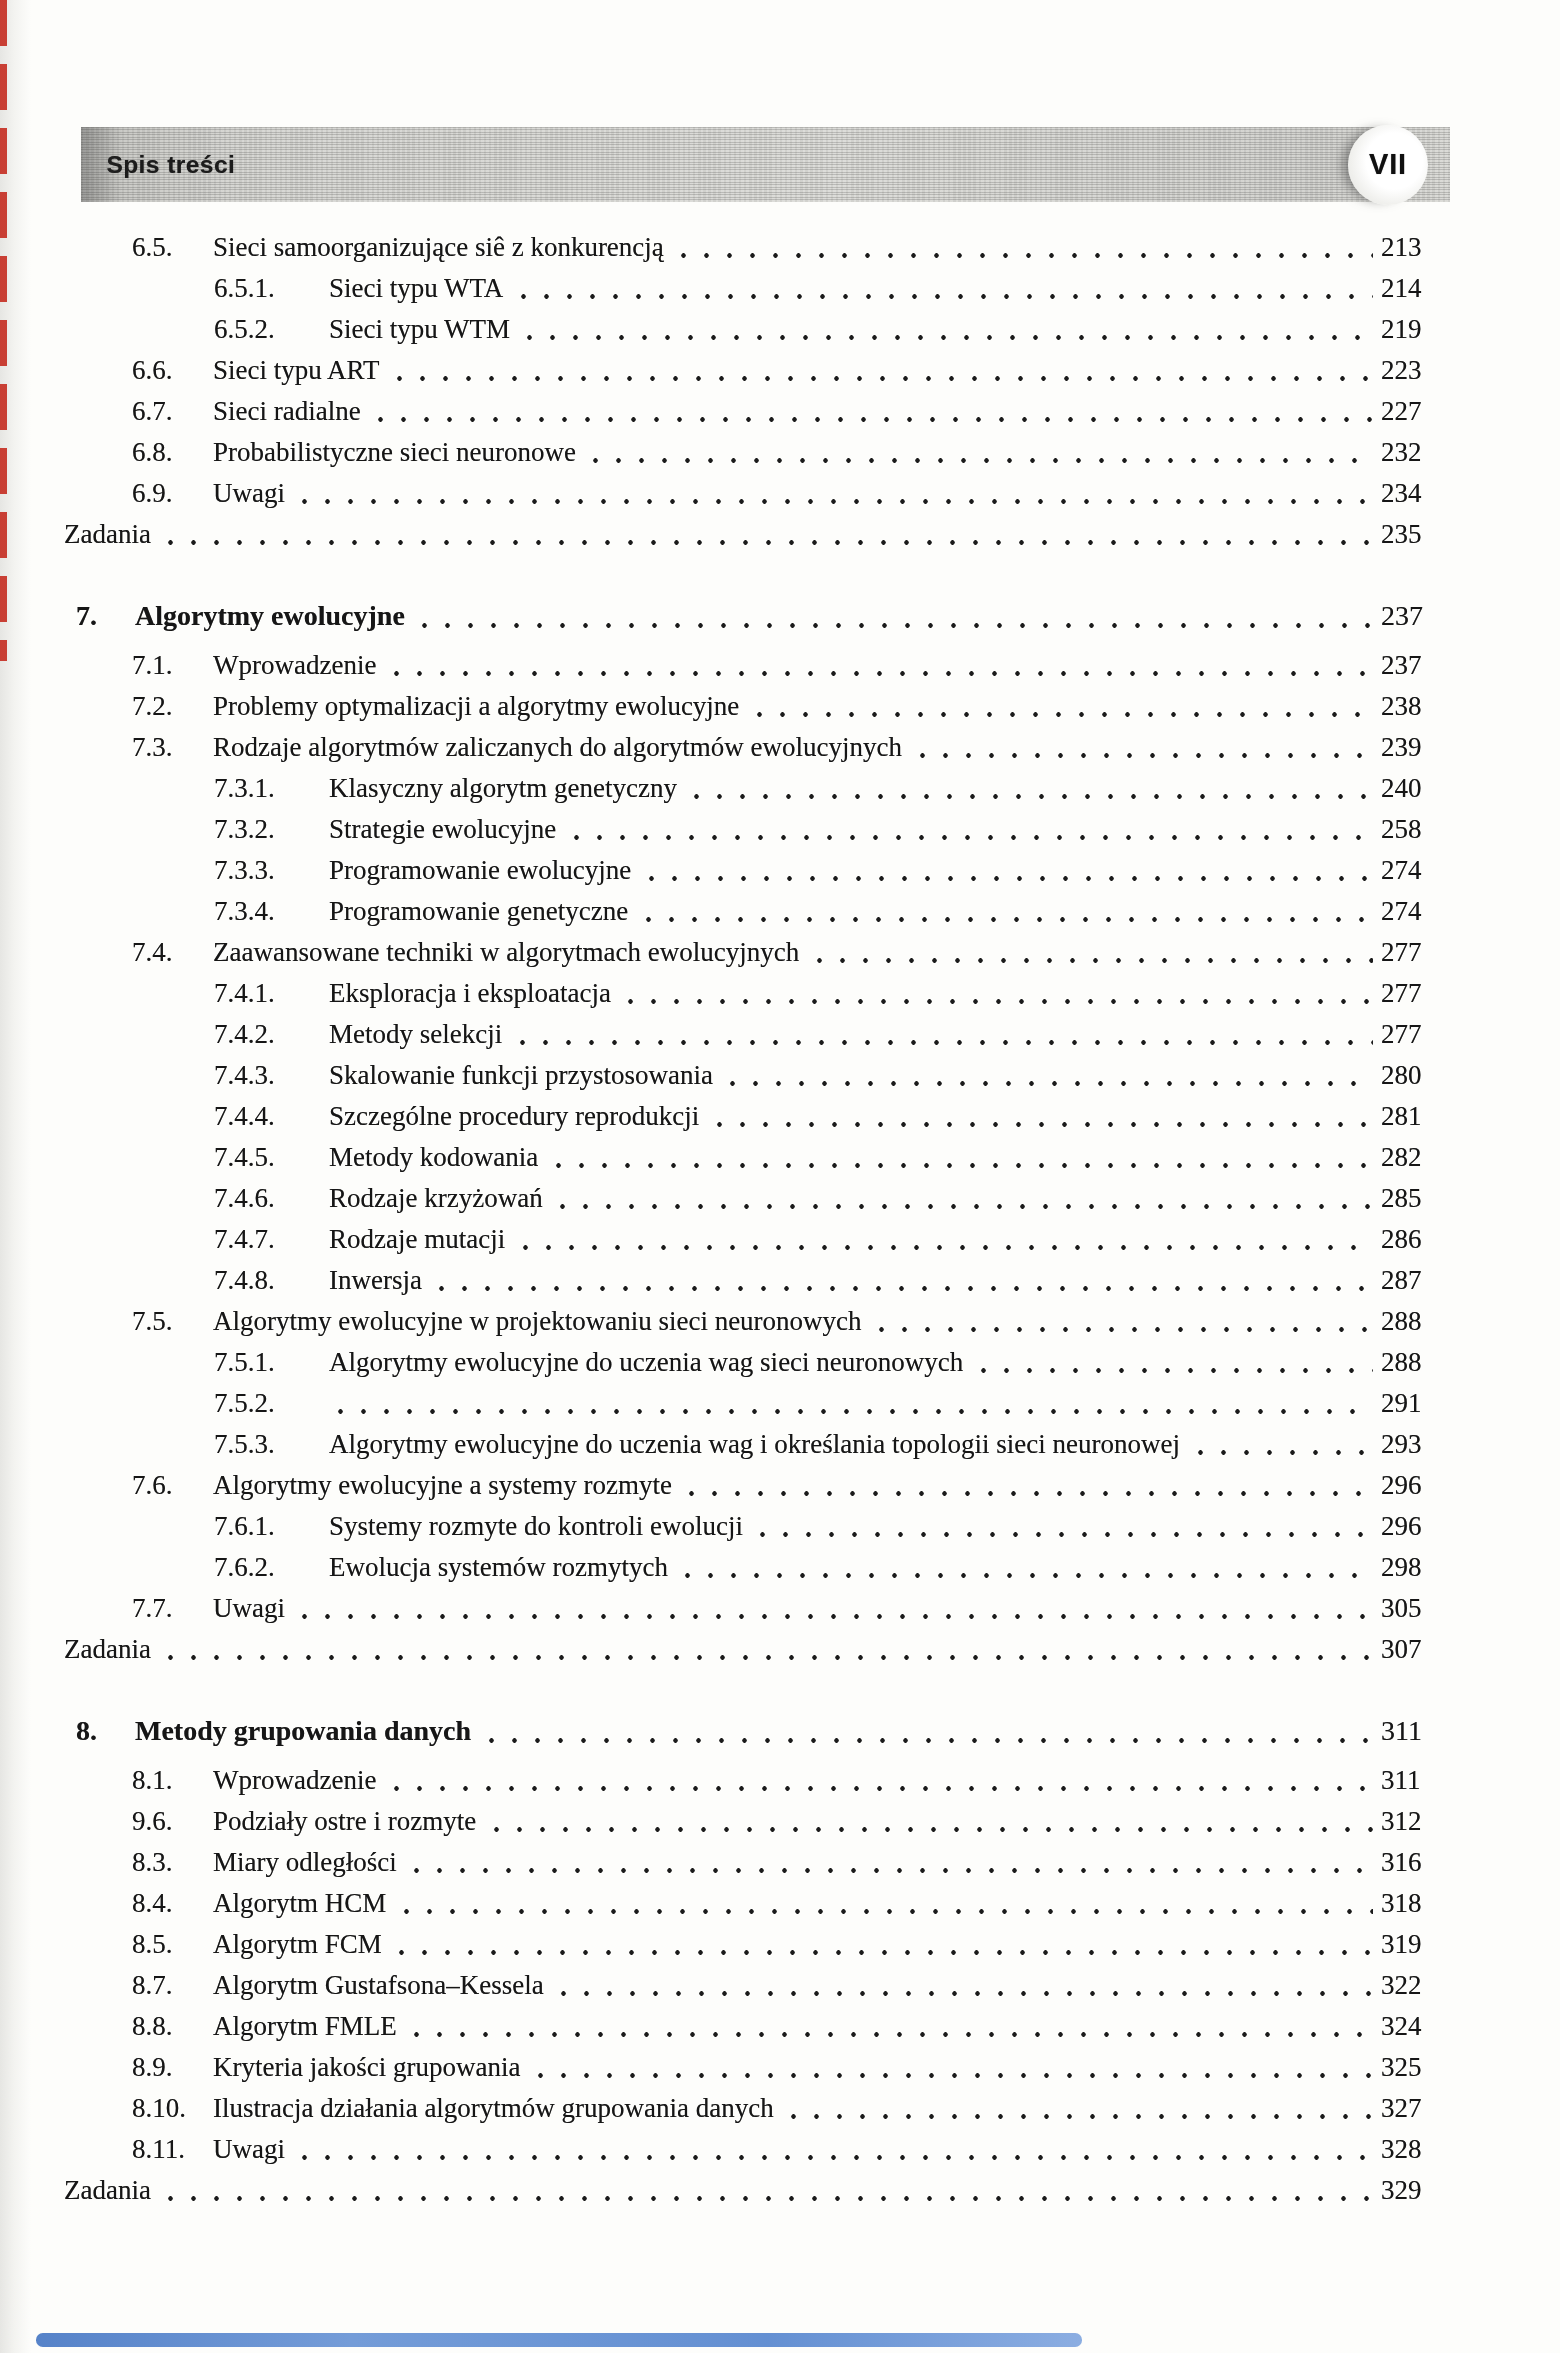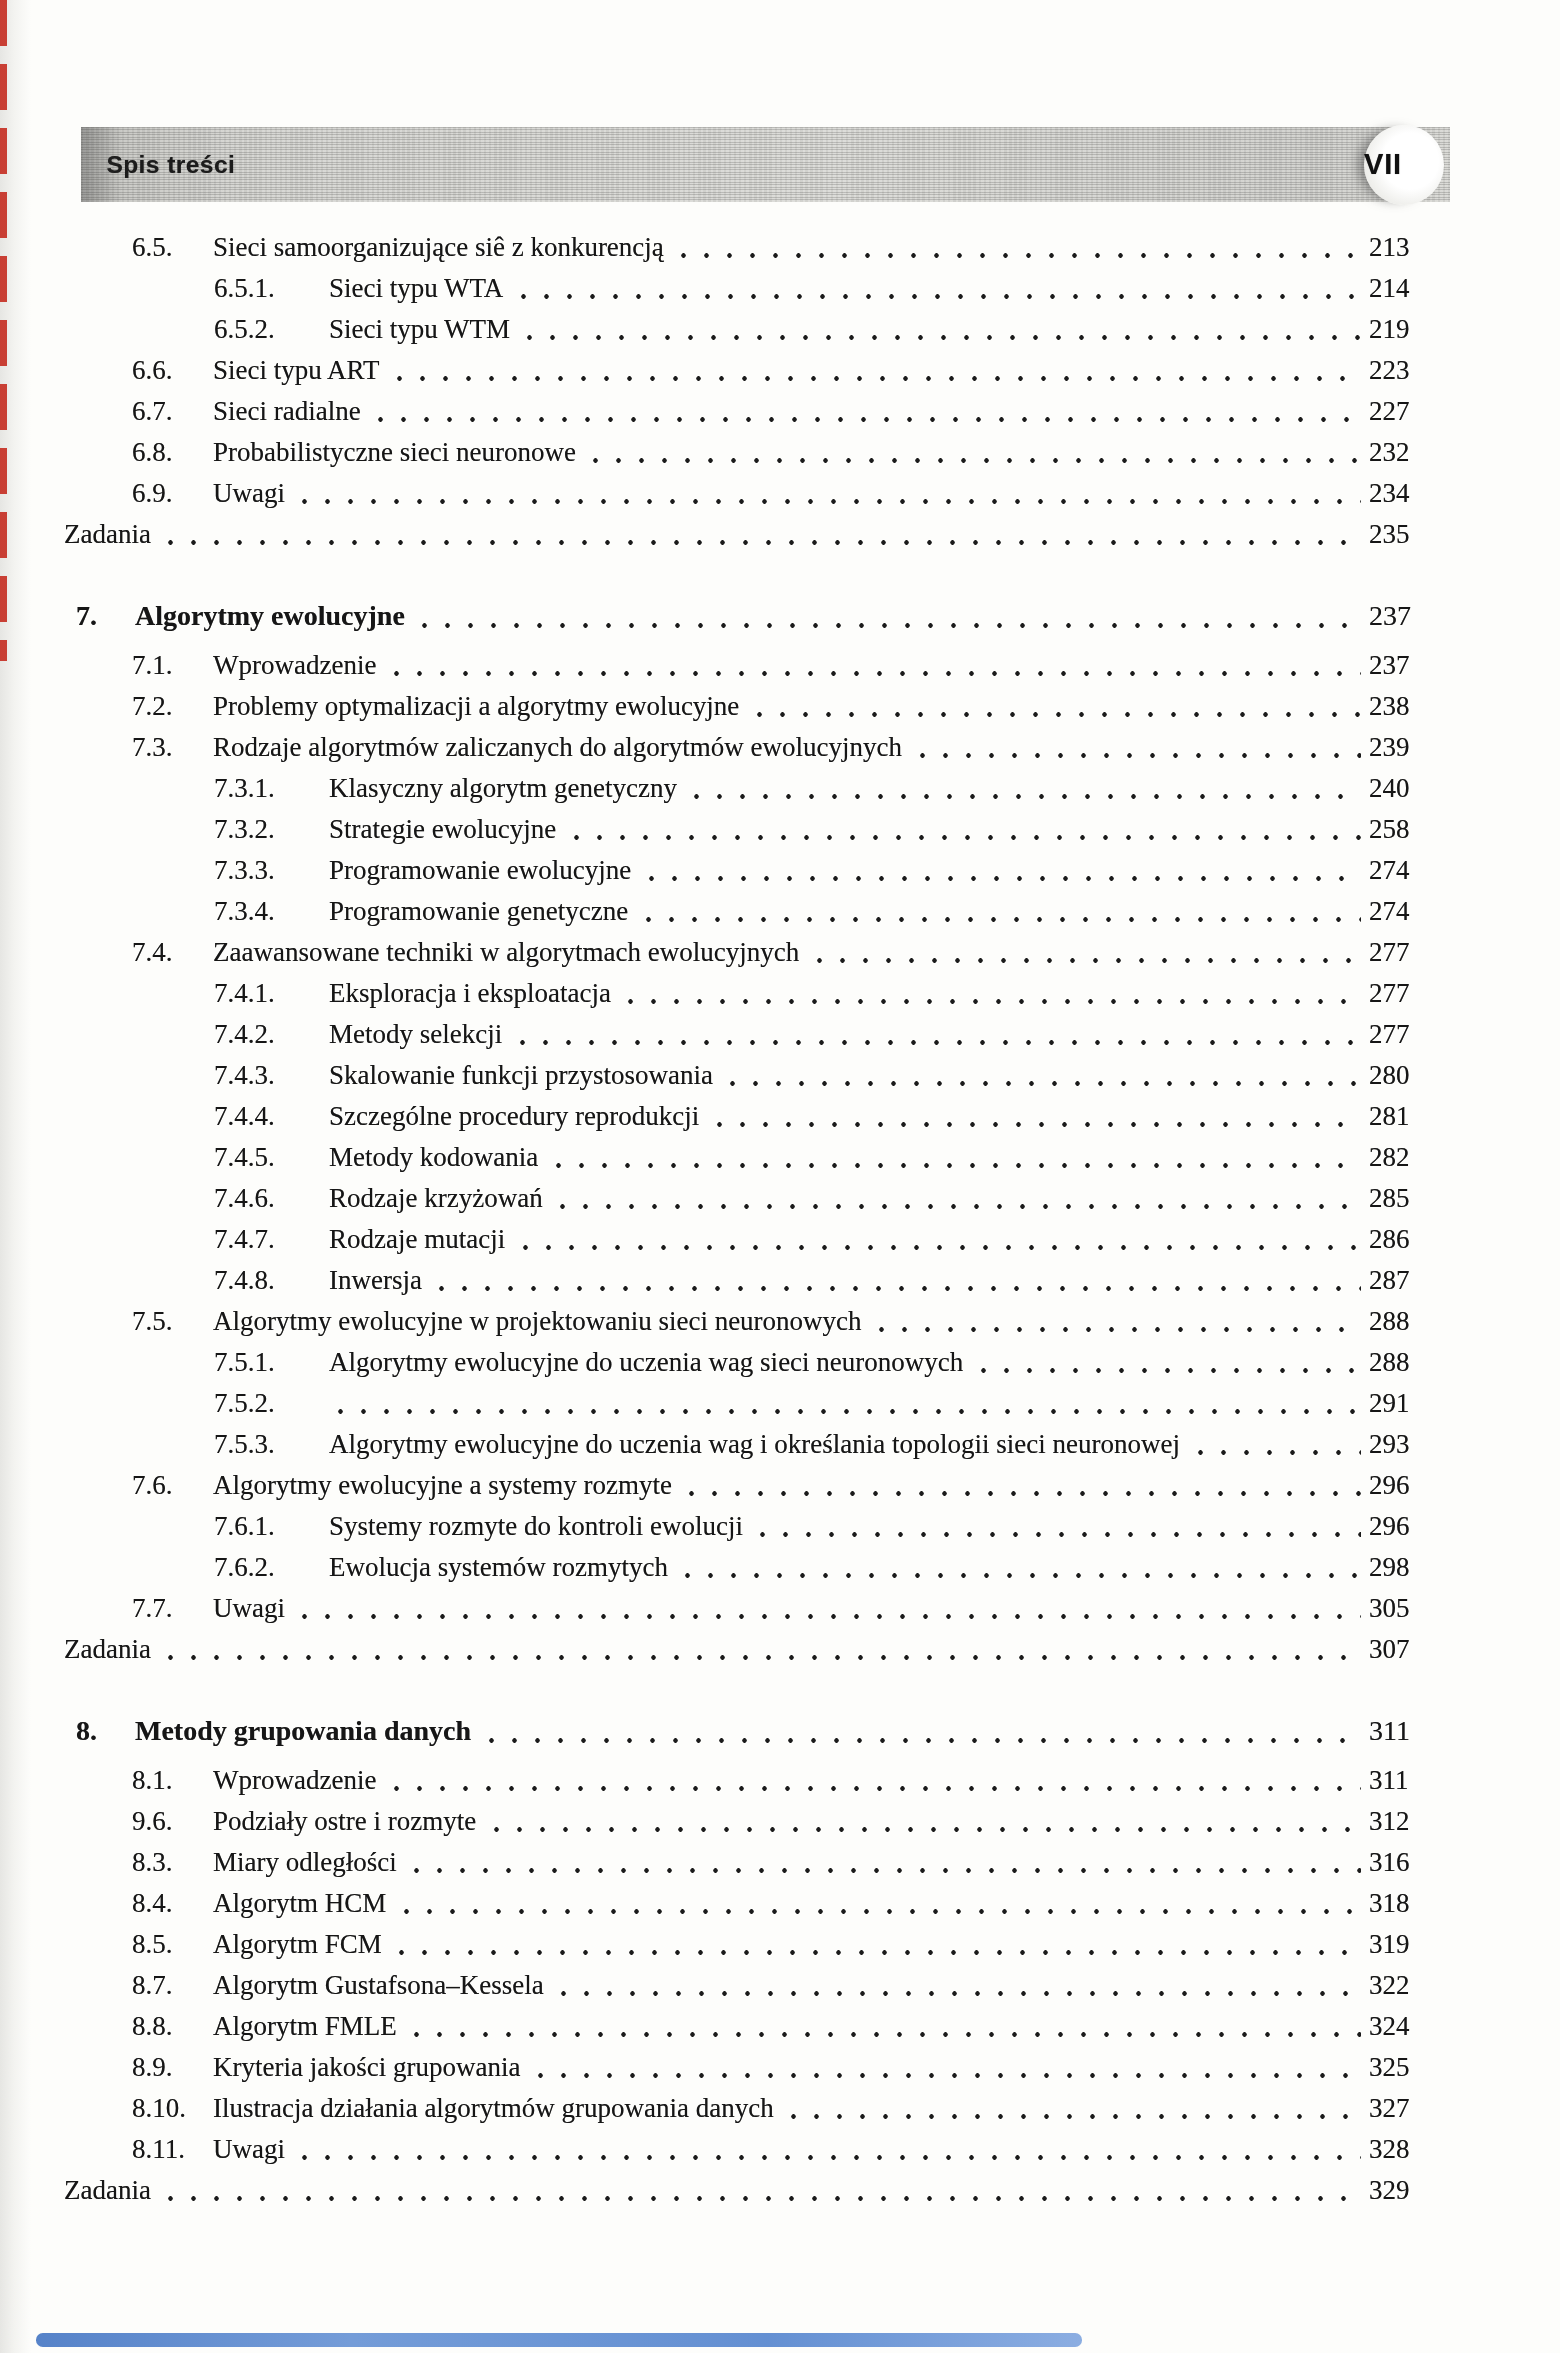--- a/index.html
+++ b/index.html
@@ -37,33 +37,33 @@
     content:""; position:absolute; left:0; top:0; bottom:0; width:41px;
     background:linear-gradient(90deg,rgba(70,70,70,.35),rgba(70,70,70,0));
   }
   .header-title {
     margin-left:25.4px;
     font-family:"Liberation Sans", sans-serif; font-weight:bold;
     font-size:24.6px; letter-spacing:0.4px; color:#1b1b1b;
     text-shadow:0 0 0.8px rgba(0,0,0,.45);
   }
   .page-circle {
-    position:absolute; right:6px; top:-2.5px; width:80px; height:80px; border-radius:50%;
+    position:absolute; right:22px; top:-2.5px; width:80px; height:80px; border-radius:50%;
     background:
       radial-gradient(circle at 58% 45%, #ffffff 0 44%, #f0f0ed 68%, #dfdfdb 100%);
     box-shadow:-10.2px 0 10.2px -4.2px rgba(80,80,80,.55);
-    display:flex; align-items:center; justify-content:flex-start;
+    display:flex; align-items:center; justify-content:center;
   }
   .page-circle span {
     font-family:"Liberation Sans", sans-serif; font-weight:bold;
     font-size:29px; letter-spacing:0.8px; color:#101010;
     text-shadow:0 0 0.8px rgba(0,0,0,.5);
   }
   
-  .toc { position:absolute; left:0; top:227px; right:16px; }
+  .toc { position:absolute; left:0; top:227px; right:4px; }
   .row {
     display:flex; height:41px; line-height:41px; padding-right:105px;
     font-size:27px; white-space:nowrap;
     text-shadow:0 0 0.6px rgba(20,20,20,.5);
   }
   .row .num   { flex:none; }
   .row .title { flex:none; padding-right:8.5px; }
   .row .leader {
     flex:1 1 auto; min-width:0; margin-right:8.5px;
     background-image:radial-gradient(circle,#1b1b1b 1.9px,rgba(0,0,0,0) 2.5px);

